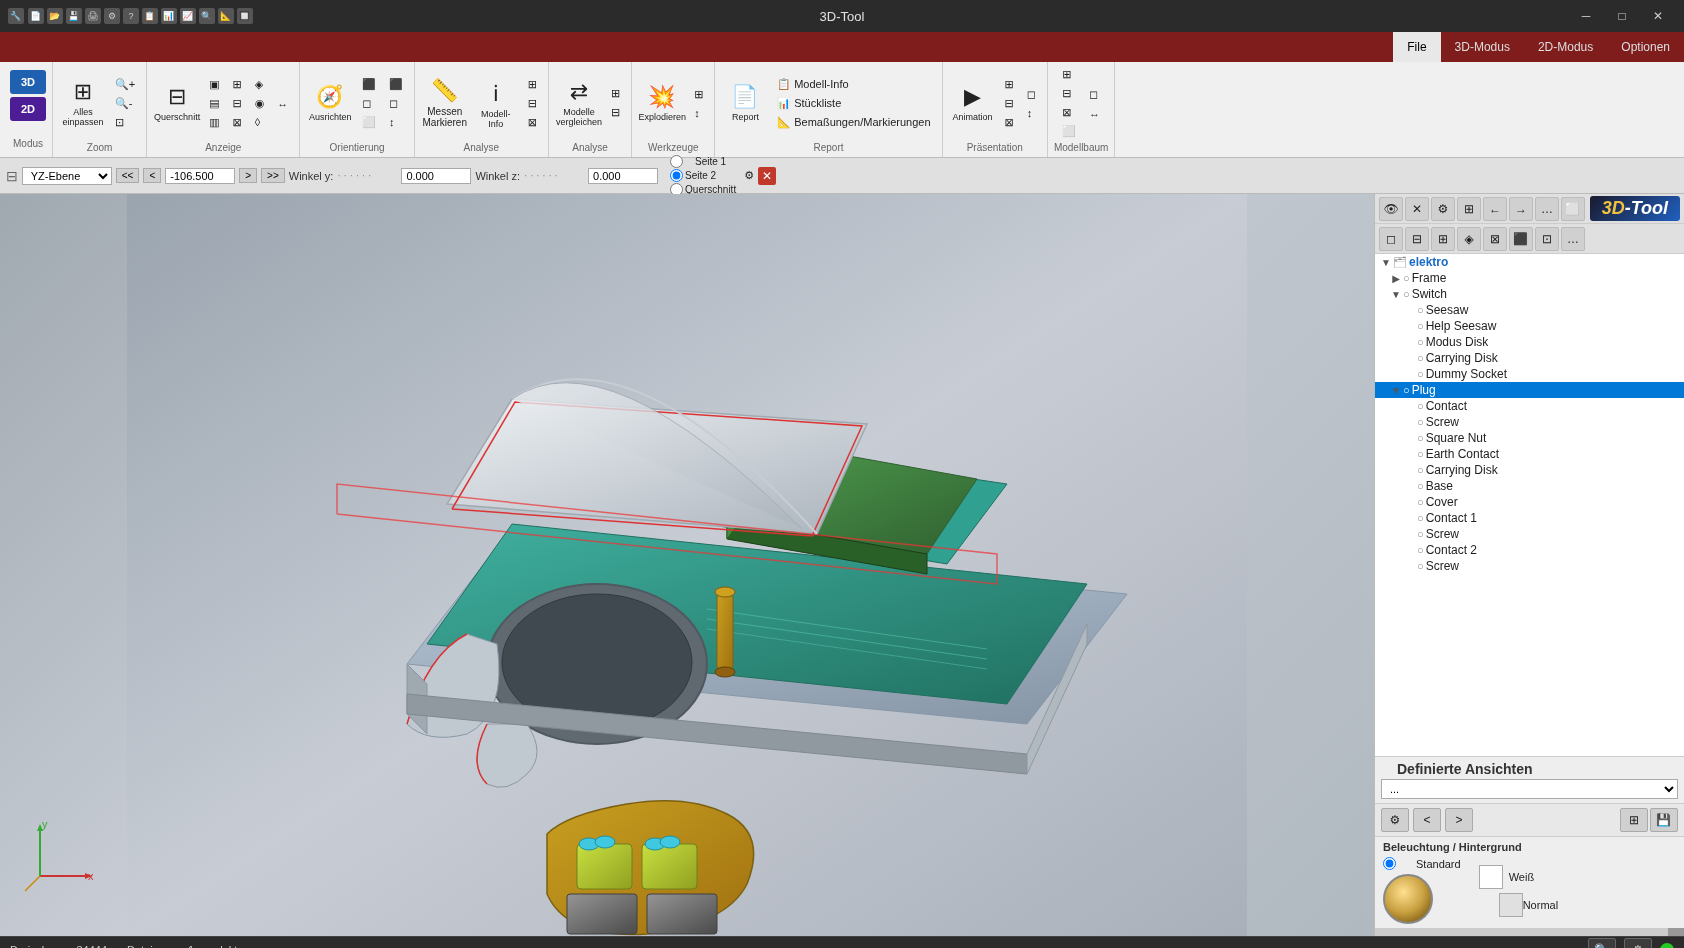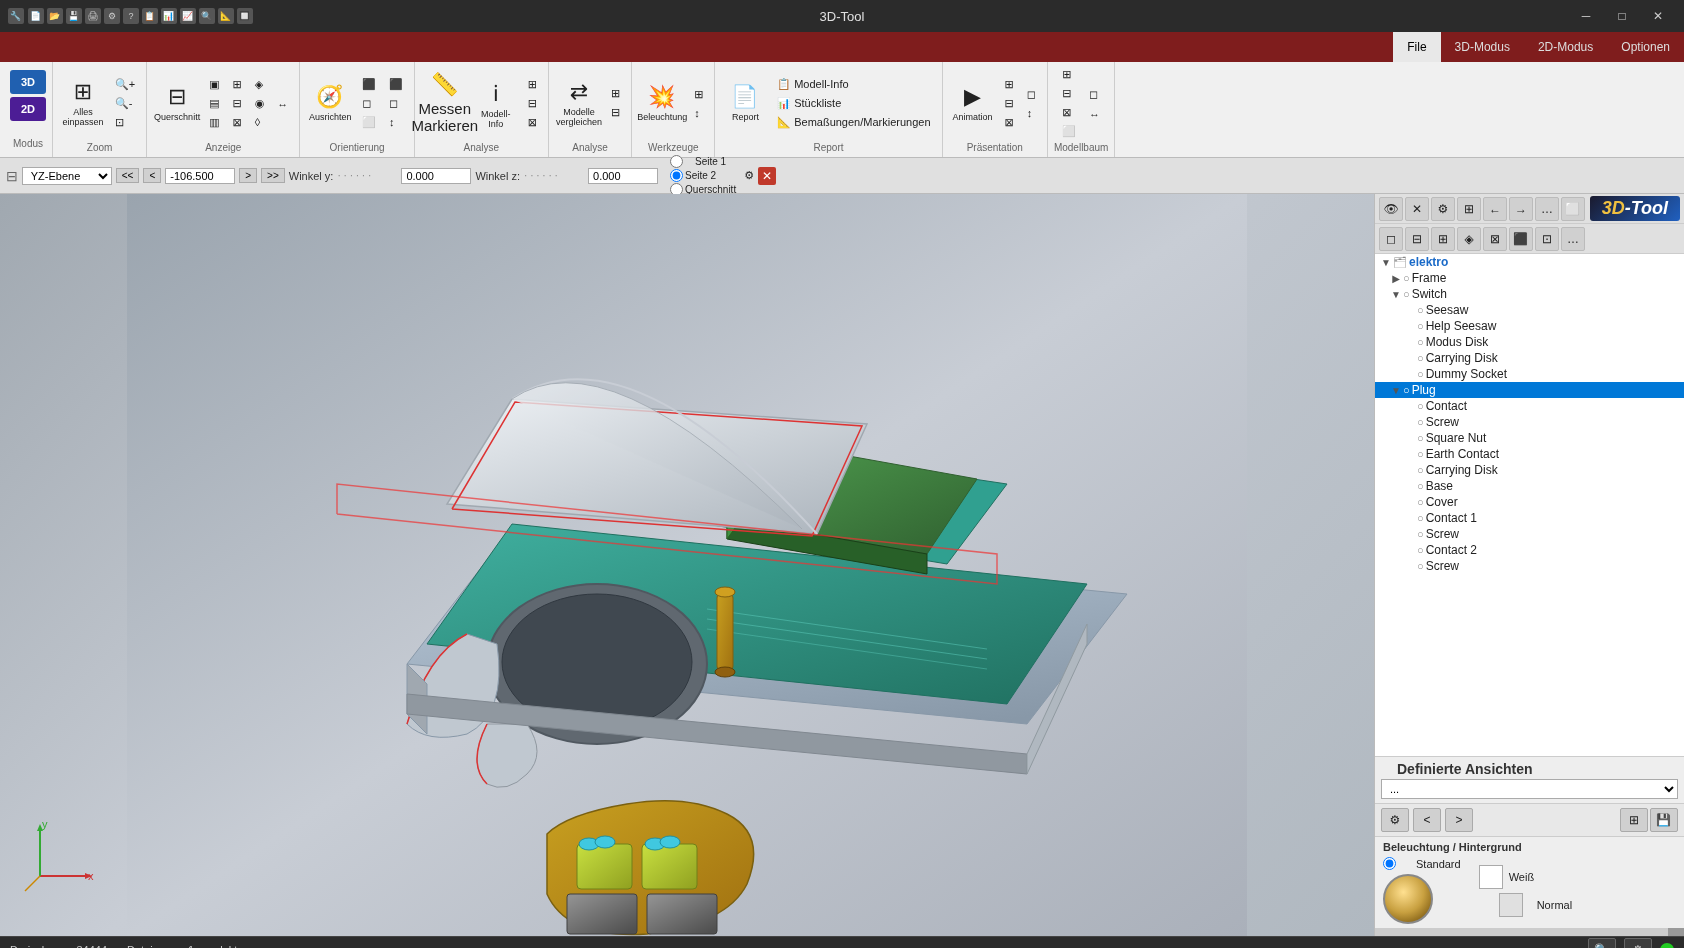--- a/index.html
+++ b/index.html
@@ -367,21 +367,21 @@
         <div class="ribbon-btn-small">↕</div>
       </div>
     </div>
     <div class="ribbon-group-label">Orientierung</div>
   </div>
 
   <div class="ribbon-group">
     <div class="ribbon-items">
       <div class="ribbon-btn">
         <div class="ico">📏</div>
-        <span style="font-size:15px;">Messen<br>Markieren</span>
+        <span style="font-size:10px;">Messen<br>Markieren</span>
       </div>
       <div class="ribbon-btn">
         <div class="ico">ℹ</div>
         <span style="font-size:9px;">Modell-Info</span>
       </div>
       <div style="display:flex;flex-direction:column;gap:2px;">
         <div class="ribbon-btn-small">⊞</div>
         <div class="ribbon-btn-small">⊟</div>
         <div class="ribbon-btn-small">⊠</div>
       </div>
@@ -400,21 +400,21 @@
         <div class="ribbon-btn-small">⊟</div>
       </div>
     </div>
     <div class="ribbon-group-label">Analyse</div>
   </div>
 
   <div class="ribbon-group">
     <div class="ribbon-items">
       <div class="ribbon-btn">
         <div class="ico">💥</div>
-        <span style="font-size:9px;">Beleuchtung</span>
+        <span style="font-size:9px;">Explodieren</span>
       </div>
       <div style="display:flex;flex-direction:column;gap:2px;">
         <div class="ribbon-btn-small">⊞</div>
         <div class="ribbon-btn-small">↕</div>
       </div>
     </div>
     <div class="ribbon-group-label">Werkzeuge</div>
   </div>
 
   <div class="ribbon-group">
@@ -797,21 +797,21 @@
             <input type="radio" name="lighting" checked="" style="">
             <span>Standard</span>
           </label>
           <div class="lighting-globe"></div>
         </div>
         <div class="lighting-options">
           <div style="display:flex;align-items:center;gap:6px;">
             <div class="color-swatch swatch-white"></div>
             <span style="font-size:11px;">Weiß</span>
           </div>
-          <div style="display:flex;align-items:center;gap:14px;padding-left:20px;">
+          <div style="display:flex;align-items:center;gap:0;padding-left:20px;">
             <div class="color-swatch swatch-normal"></div>
             <span style="font-size:11px;">Normal</span>
           </div>
         </div>
       </div>
     </div>
 
     <div style="background:#ccc;height:8px;position:relative;margin:0;">
       <div style="position:absolute;right:0;top:0;width:16px;height:8px;background:#999;cursor:pointer;"></div>
     </div>

